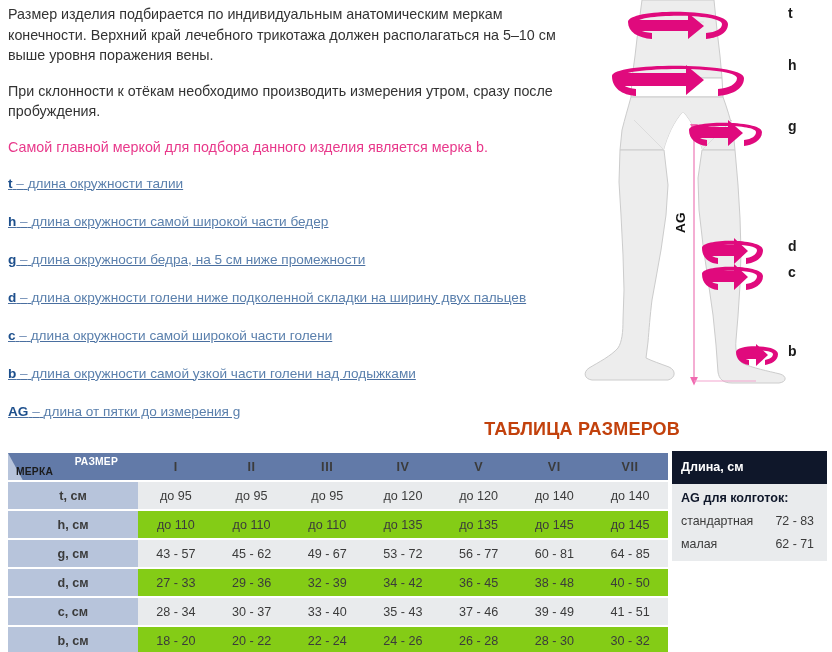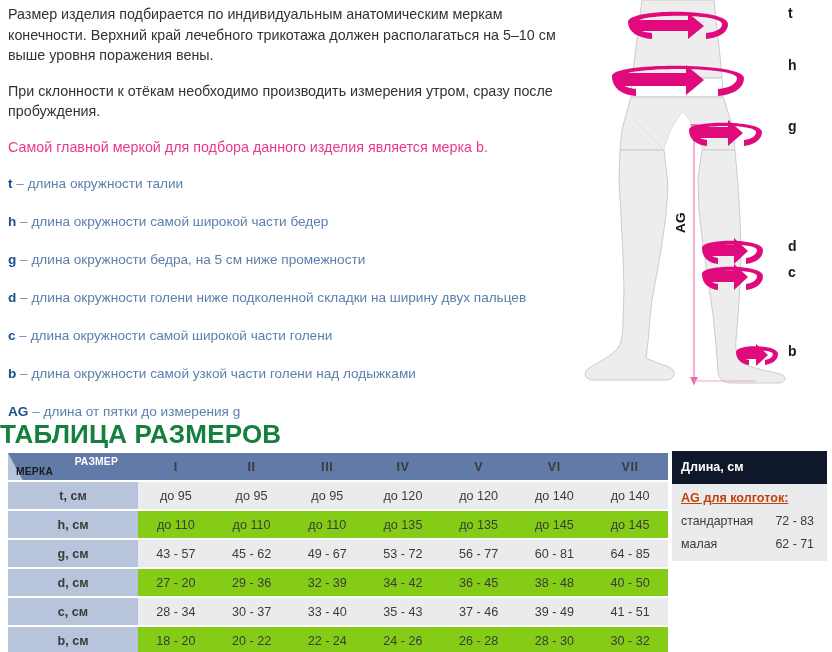--- a/index.html
+++ b/index.html
@@ -28,20 +28,21 @@
     line-height:20px;
     margin:0 0 18px 0;
   }
   .deflist{margin:0;padding:0;}
   .defrow{
     color:#4a6fa0;
     font-size:13.6px;
     line-height:17px;
     margin:0 0 21px 0;
     white-space:nowrap;
+    text-decoration:underline;
   }
   .defrow .key{
     font-weight:bold;
     color:#1d4f8c;
   }
   .defrow .dash{color:#6f8cb5;}
   .defrow .desc{color:#5b80ad;}
 
   
   .figure{
@@ -62,22 +63,22 @@
   .ag-label{
     position:absolute;left:117px;top:233px;
     font-size:13.5px;font-weight:bold;color:#111;
     transform:rotate(-90deg);transform-origin:left top;
     letter-spacing:0.3px;
   }
 
   
   .table-title{
     position:absolute;left:0;top:419px;width:680px;
-    text-align:left;
-    font-size:26px;font-weight:bold;color:#15803d;
+    text-align:right;
+    font-size:18px;font-weight:bold;color:#c2410c;
     letter-spacing:0.2px;
   }
 
   
   .tablewrap{
     position:absolute;left:8px;top:451px;
     width:660px;
   }
   table.sizes{
     border-collapse:separate;
@@ -141,23 +142,22 @@
     height:33px;line-height:33px;
     padding-left:9px;
     box-sizing:border-box;
   }
   .sp-body{
     background:#e9ebed;
     padding:6px 9px 8px 9px;
     box-sizing:border-box;
   }
   .sp-title{
-    font-size:12.6px;font-weight:bold;color:#c2410c;
+    font-size:12.6px;font-weight:bold;color:#0f172a;
     margin:1px 0 9px 0;
-    text-decoration:underline;
   }
   .sp-row{
     display:flex;justify-content:space-between;
     font-size:12.4px;color:#3b3b3b;
     margin-bottom:9px;
   }
   .sp-row:last-child{margin-bottom:2px;}
   .sp-row .sp-val{color:#3b3b3b;padding-right:4px;}
 </style>
 </head>
@@ -396,21 +396,21 @@
           <td class="val">43 - 57</td>
           <td class="val">45 - 62</td>
           <td class="val">49 - 67</td>
           <td class="val">53 - 72</td>
           <td class="val">56 - 77</td>
           <td class="val">60 - 81</td>
           <td class="val">64 - 85</td>
         </tr>
         <tr class="alt">
           <td class="rowlabel">d, см</td>
-          <td class="val">27 - 20</td>
+          <td class="val">27 - 33</td>
           <td class="val">29 - 36</td>
           <td class="val">32 - 39</td>
           <td class="val">34 - 42</td>
           <td class="val">36 - 45</td>
           <td class="val">38 - 48</td>
           <td class="val">40 - 50</td>
         </tr>
         <tr>
           <td class="rowlabel">c, см</td>
           <td class="val">28 - 34</td>

